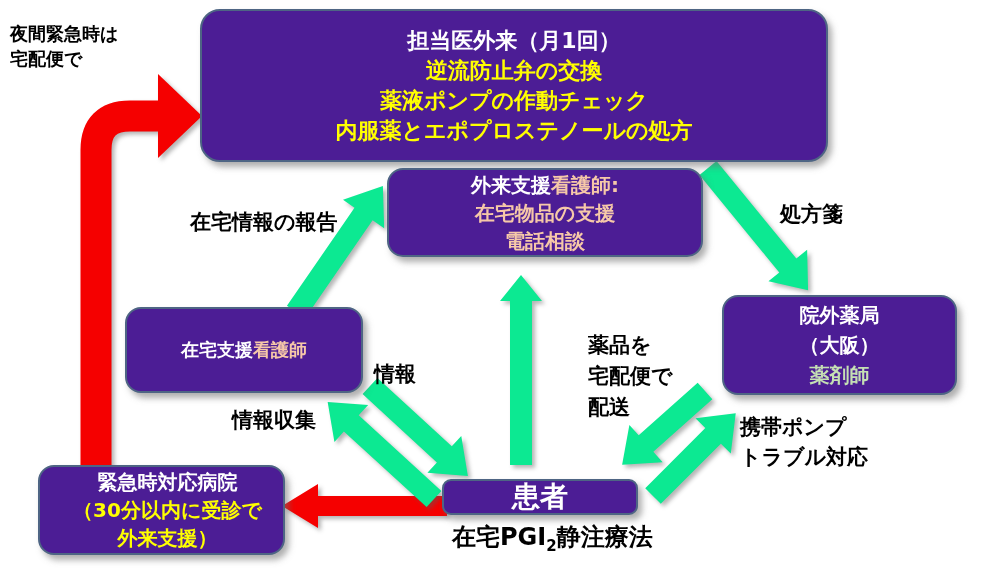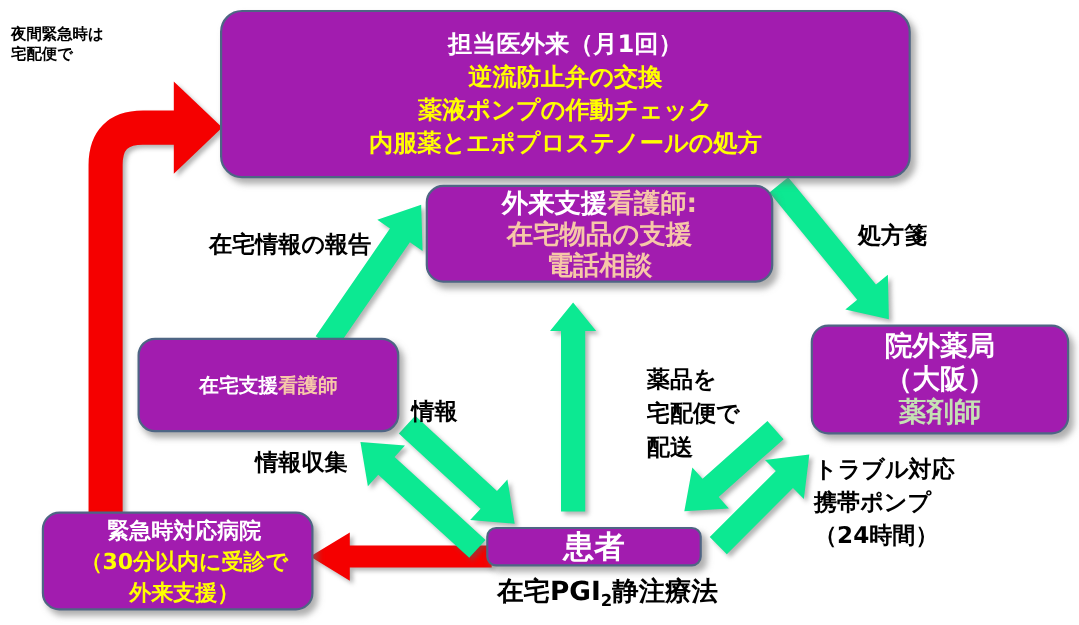--- a/index.html
+++ b/index.html
@@ -9,43 +9,43 @@
     overflow:hidden;
   }
   svg.arrow-layer{position:absolute;left:0;top:0;z-index:1;}
   .arrow{filter:drop-shadow(3px 3px 2px rgba(90,90,90,0.45));}
   .green{fill:#0CE992;}
   .red{fill:#F50000;}
   .red-stroke{stroke:#F50000;stroke-width:31;fill:none;}
 
   .box{
     position:absolute;z-index:2;
-    background:#a21caf;border:2px solid #4E6584;border-radius:16px;
+    background:#4c1d95;border:2px solid #4E6584;border-radius:16px;
     box-shadow:4px 5px 6px rgba(110,110,110,0.55);
     display:flex;flex-direction:column;justify-content:center;align-items:center;
     text-align:center;font-weight:bold;color:#ffffff;box-sizing:border-box;
   }
   .box .ln{white-space:nowrap;}
   .yellow-t{color:#FFFF00;}
   .peach-t{color:#F6C8A8;}
   .lgreen-t{color:#C5E0B4;}
 
   .lbl{
     position:absolute;z-index:3;color:#000;font-weight:bold;
     white-space:nowrap;line-height:1.38;
   }
 
   #box-doctor{left:200px;top:9px;width:628px;height:153px;font-size:22px;line-height:30px;border-radius:20px;}
-  #box-outpatient-nurse{left:387px;top:168px;width:316px;height:89px;font-size:24px;line-height:28px;}
+  #box-outpatient-nurse{left:387px;top:168px;width:316px;height:89px;font-size:20px;line-height:28px;}
   #box-home-nurse{left:125px;top:307px;width:238px;height:86px;font-size:18px;}
-  #box-pharmacy{left:722px;top:295px;width:235px;height:100px;font-size:25px;line-height:30px;margin-left:15px;}
+  #box-pharmacy{left:722px;top:295px;width:235px;height:100px;font-size:20px;line-height:30px;}
   #box-emergency{left:38px;top:465px;width:247px;height:90px;font-size:20px;line-height:28px;padding-left:12px;}
   #box-patient{left:442px;top:479px;width:196px;height:36px;font-size:28px;border-radius:9px;line-height:32px;}
 
-  #lbl-night{left:10px;top:22px;font-size:14px;}
+  #lbl-night{left:10px;top:22px;font-size:18px;}
   #lbl-report{left:158px;top:208px;font-size:21px;margin-left:32px;}
   #lbl-prescription{left:780px;top:200px;font-size:21px;}
   #lbl-info{left:374px;top:360px;font-size:21px;}
   #lbl-info-collection{left:232px;top:406px;font-size:21px;}
   #lbl-delivery{left:588px;top:330px;font-size:21px;line-height:31px;}
   #lbl-pump{left:740px;top:412px;font-size:21px;line-height:30px;}
   #lbl-therapy{left:452px;top:521px;font-size:24px;}
   #lbl-therapy sub{font-size:15px;}
 </style>
 </head>
@@ -155,20 +155,19 @@
 
   <div class="lbl" id="lbl-delivery">
     <div>薬品を</div>
     <div>宅配便で</div>
     <div>配送</div>
   </div>
 
   <div class="lbl" id="lbl-info-collection">情報収集</div>
 
   <div class="lbl" id="lbl-pump">
+    <div>携帯ポンプ</div>
     <div>トラブル対応</div>
-    <div>携帯ポンプ</div>
-    <div>（24時間）</div>
   </div>
 
   <div class="lbl" id="lbl-therapy"><span>在宅PGI</span><sub>2</sub><span>静注療法</span></div>
 
 </div>
 
 </body></html>

